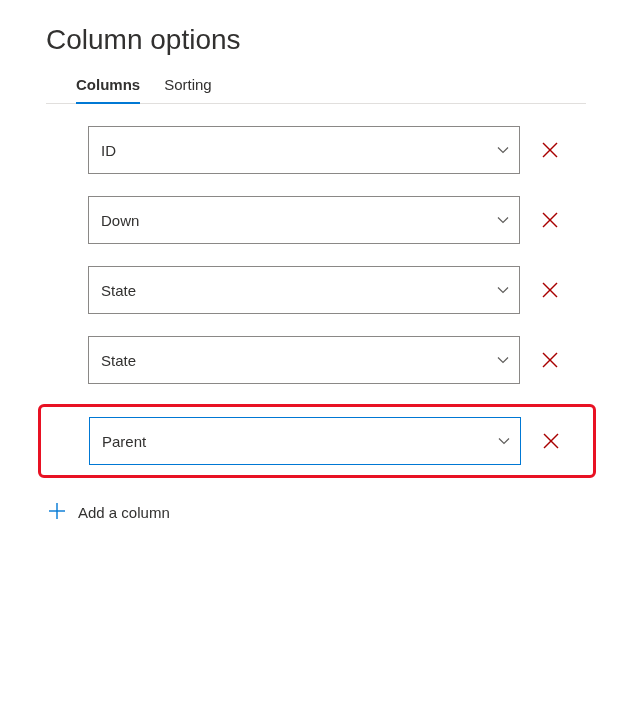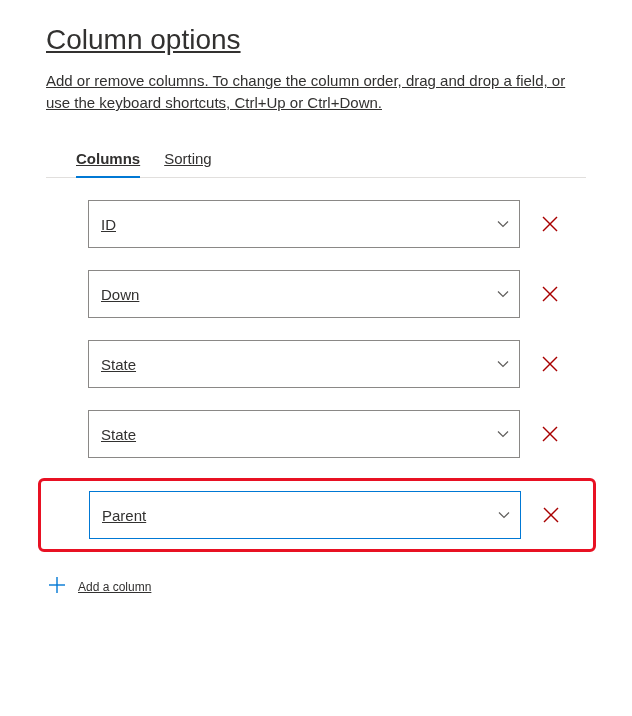--- a/index.html
+++ b/index.html
@@ -8,21 +8,20 @@
     width: 632px;
     height: 716px;
     background: #ffffff;
     font-family: "Segoe UI", "Segoe UI Web", -apple-system, Arial, sans-serif;
     color: #323130;
     -webkit-font-smoothing: antialiased;
   }
   .panel {
     padding: 20px 46px 0 46px;
     box-sizing: border-box;
-    text-decoration: underline;
   }
   .title {
     font-size: 28px;
     font-weight: 300;
     color: #323130;
     margin: 4px 0 14px 0;
   }
   .description {
     font-size: 15px;
     line-height: 22px;
@@ -114,39 +113,38 @@
     display: flex;
     align-items: center;
   }
   .highlight-box .dropdown {
     margin-left: 40px;
   }
   .add-column {
     display: flex;
     align-items: center;
     gap: 12px;
-    font-size: 12px;
+    font-size: 15px;
     color: #323130;
     cursor: pointer;
     padding: 6px 0;
     margin-left: -40px;
   }
   .plus-icon svg {
     width: 18px;
     height: 18px;
     stroke: #0078d4;
     stroke-width: 1.4;
   }
 </style>
 </head>
 <body>
 
 <div class="panel">
   <h1 class="title">Column options</h1>
-  <p class="description">Add or remove columns. To change the column order, drag and drop a field, or use the keyboard shortcuts, Ctrl+Up or Ctrl+Down.</p>
 
   <div class="tabs">
     <div class="tab active">Columns</div>
     <div class="tab">Sorting</div>
   </div>
 
   <div class="columns-area">
 
     <div class="row">
       <div class="dropdown">

